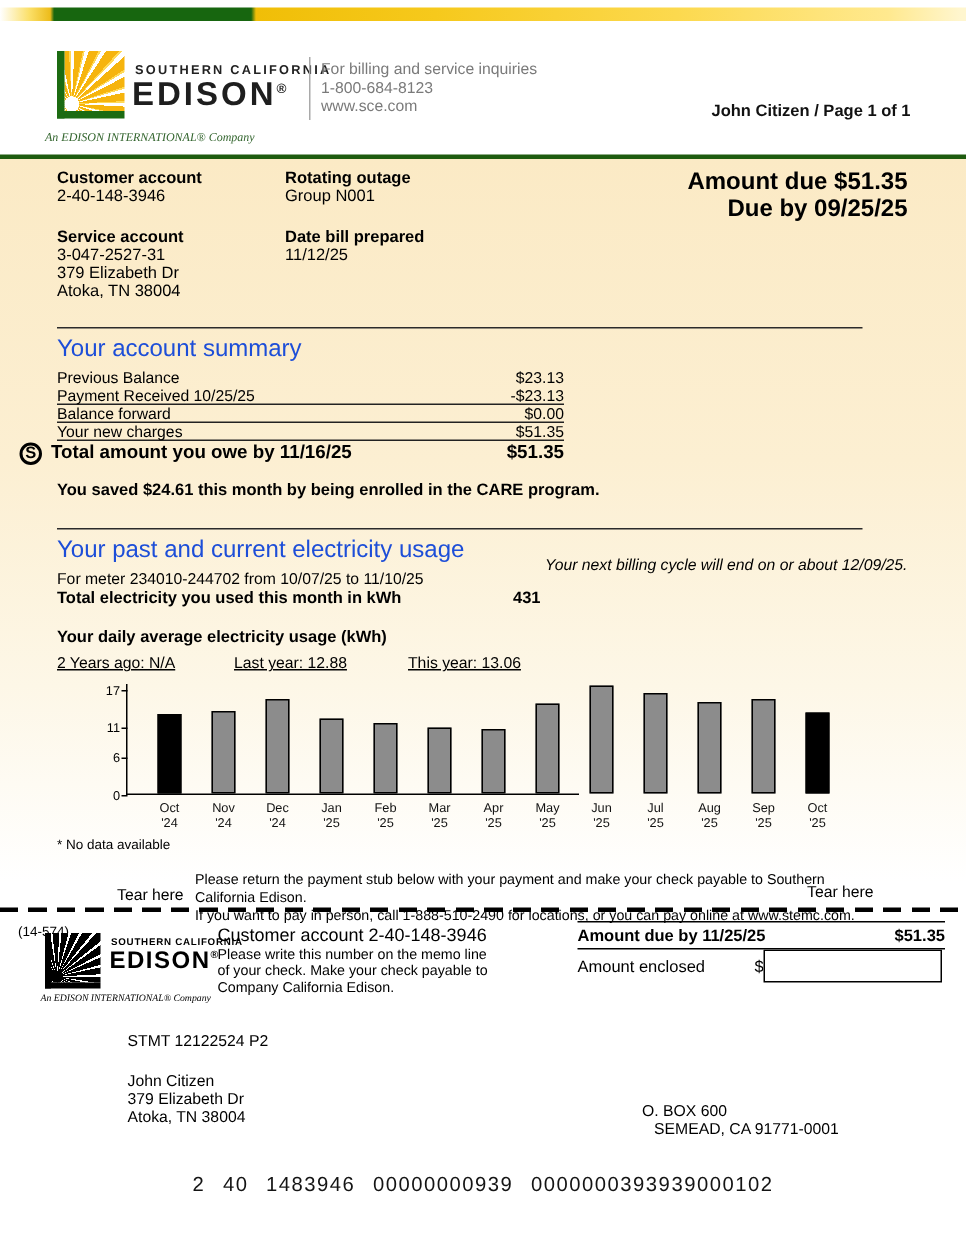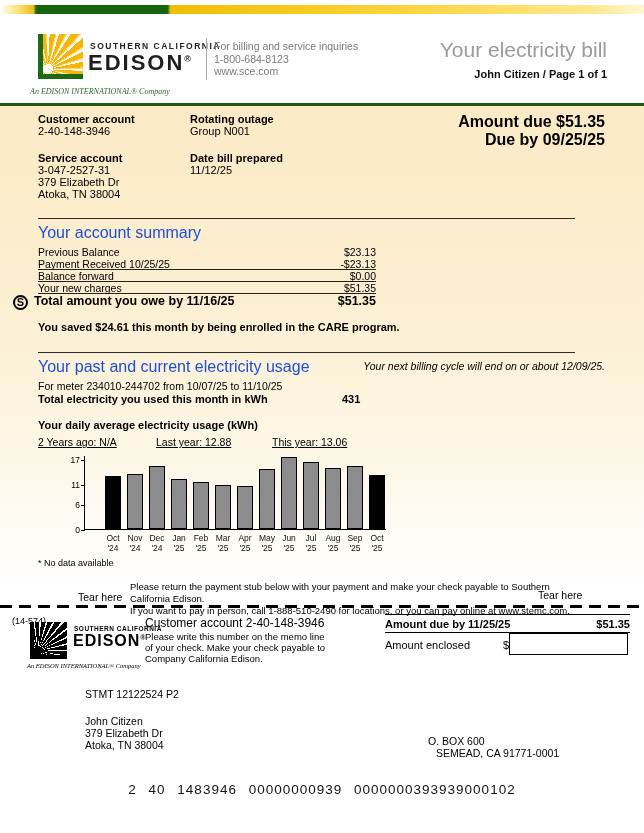--- a/index.html
+++ b/index.html
@@ -44,31 +44,31 @@
   .sum-rows { position:absolute; left:38px; top:246px; width:338px; }
   .sum-row { display:flex; justify-content:space-between; font-size:10.5px; line-height:12px; height:12px; }
   .sum-row.u { border-bottom:1px solid #222; }
   .total-row { position:absolute; left:34px; top:294px; width:342px; display:flex; justify-content:space-between; font-weight:bold; font-size:12.5px; }
   .dollar-icon { position:absolute; left:13px; top:295px; width:15px; height:15px; border:2px solid #000;
     border-radius:50%; font-size:11px; font-weight:bold; text-align:center; line-height:11px; }
   .care-note { position:absolute; left:38px; top:321px; font-size:11px; font-weight:bold; }
 
   
   .meter-line { position:absolute; left:38px; top:380px; font-size:10.5px; }
-  .cycle-note { position:absolute; right:39px; top:360px; font-size:10.5px; font-style:italic;text-align:right; }
+  .cycle-note { position:absolute; right:39px; top:371px; font-size:10.5px; font-style:italic;text-align:right; }
   .kwh-label { position:absolute; left:38px; top:393px; font-size:11px; font-weight:bold; }
   .kwh-value { position:absolute; left:342px; top:393px; font-size:11px; font-weight:bold; }
   .daily-title { position:absolute; left:38px; top:419px; font-size:11px; font-weight:bold; }
   .stat { position:absolute; top:436px; font-size:10.5px;text-decoration:underline; }
 
   
   .chart { position:absolute; left:62px; top:452px; width:345px; height:112px; }
   .plot { position:absolute; left:22px; top:4px; width:302px; height:74px;
     border-left:1.5px solid #000; border-bottom:1.5px solid #000;
-    display:flex; align-items:flex-end; gap:6px; padding-left:20px; }
+    display:flex; align-items:flex-end; gap:20px; padding-left:20px; }
   .bar-col { position:relative; width:16px; flex:0 0 16px; }
   .bar { width:16px; border:0.5px solid #000; }
   .bar-label { position:absolute; top:calc(100% + 4px); left:-4px; width:24px; text-align:center;
     font-size:8.5px; line-height:10px; color:#111; }
   .ytick-label { position:absolute; width:18px; text-align:right; font-size:8.5px; line-height:9px; }
   .ytick-mark { position:absolute; left:19px; width:4px; height:1px; background:#000; }
   .footnote { position:absolute; left:38px; top:558px; font-size:9px; }
 
   
   .form-code { position:absolute; left:12px; top:592px; font-size:9px;margin-top:24px; }
@@ -116,21 +116,20 @@
   <div class="sce-logo"></div>
   <div class="brand-region">SOUTHERN CALIFORNIA</div>
   <div class="brand-name"><span>EDISON</span><sup>®</sup></div>
   <div class="brand-tagline">An EDISON INTERNATIONAL® Company</div>
   <div class="hdr-divider"></div>
   <div class="contact">
     <div>For billing and service inquiries</div>
     <div>1-800-684-8123</div>
     <div>www.sce.com</div>
   </div>
-  <div class="bill-title">Your electricity bill</div>
   <div class="page-info">John Citizen / Page 1 of 1</div>
 
   <div class="green-rule"></div>
   <div class="beige-bg"></div>
 
   <div class="abs lbl" style="left:38px; top:113px;">Customer account</div>
   <div class="abs val" style="left:38px; top:125px;">2-40-148-3946</div>
   <div class="abs lbl" style="left:190px; top:113px;">Rotating outage</div>
   <div class="abs val" style="left:190px; top:125px;">Group N001</div>
   <div class="abs lbl" style="left:38px; top:152px;">Service account</div>

